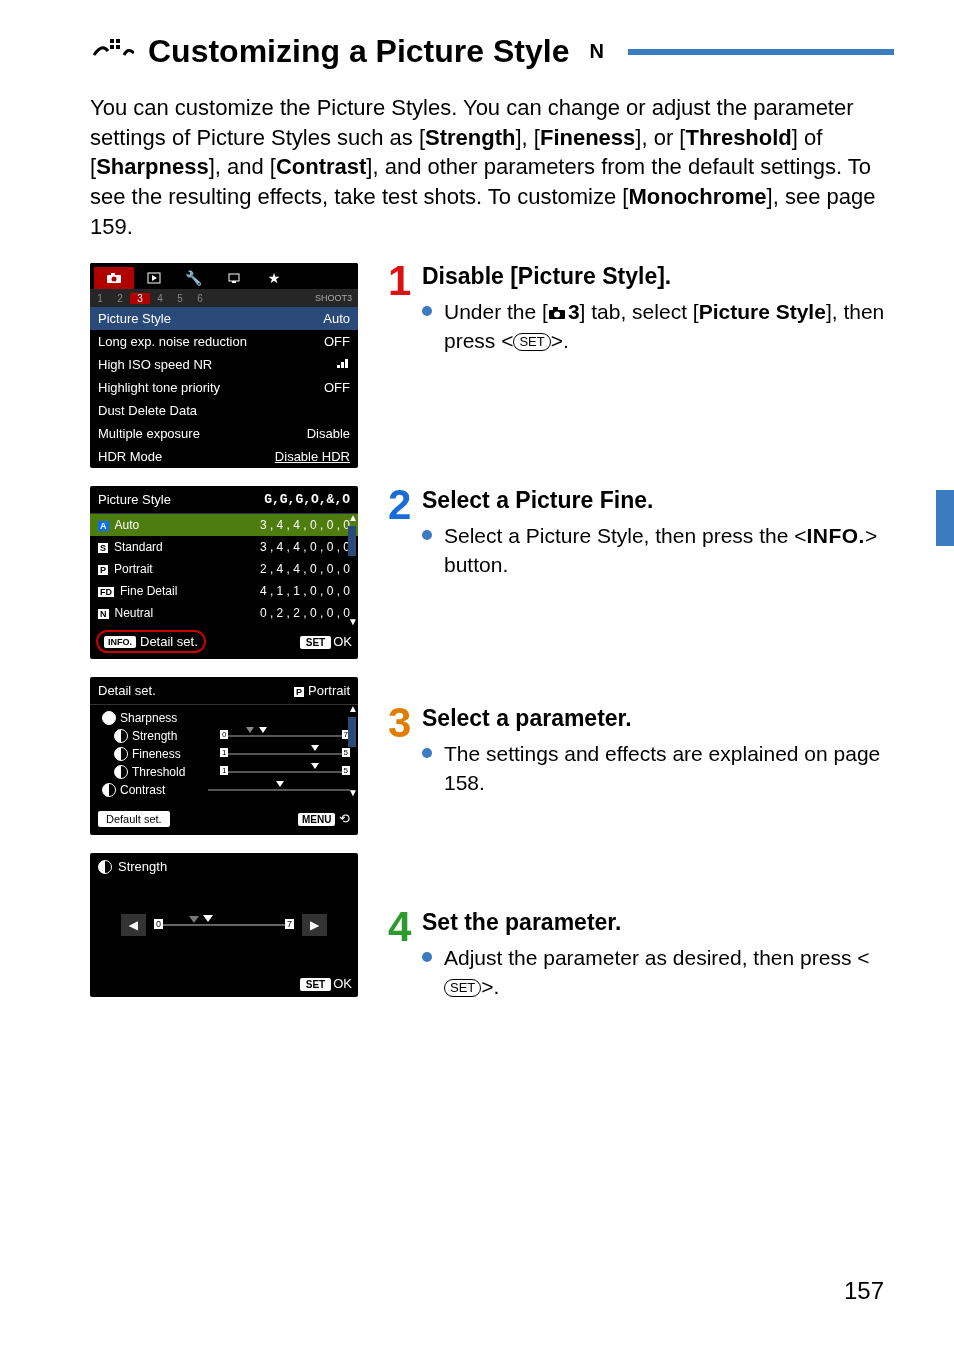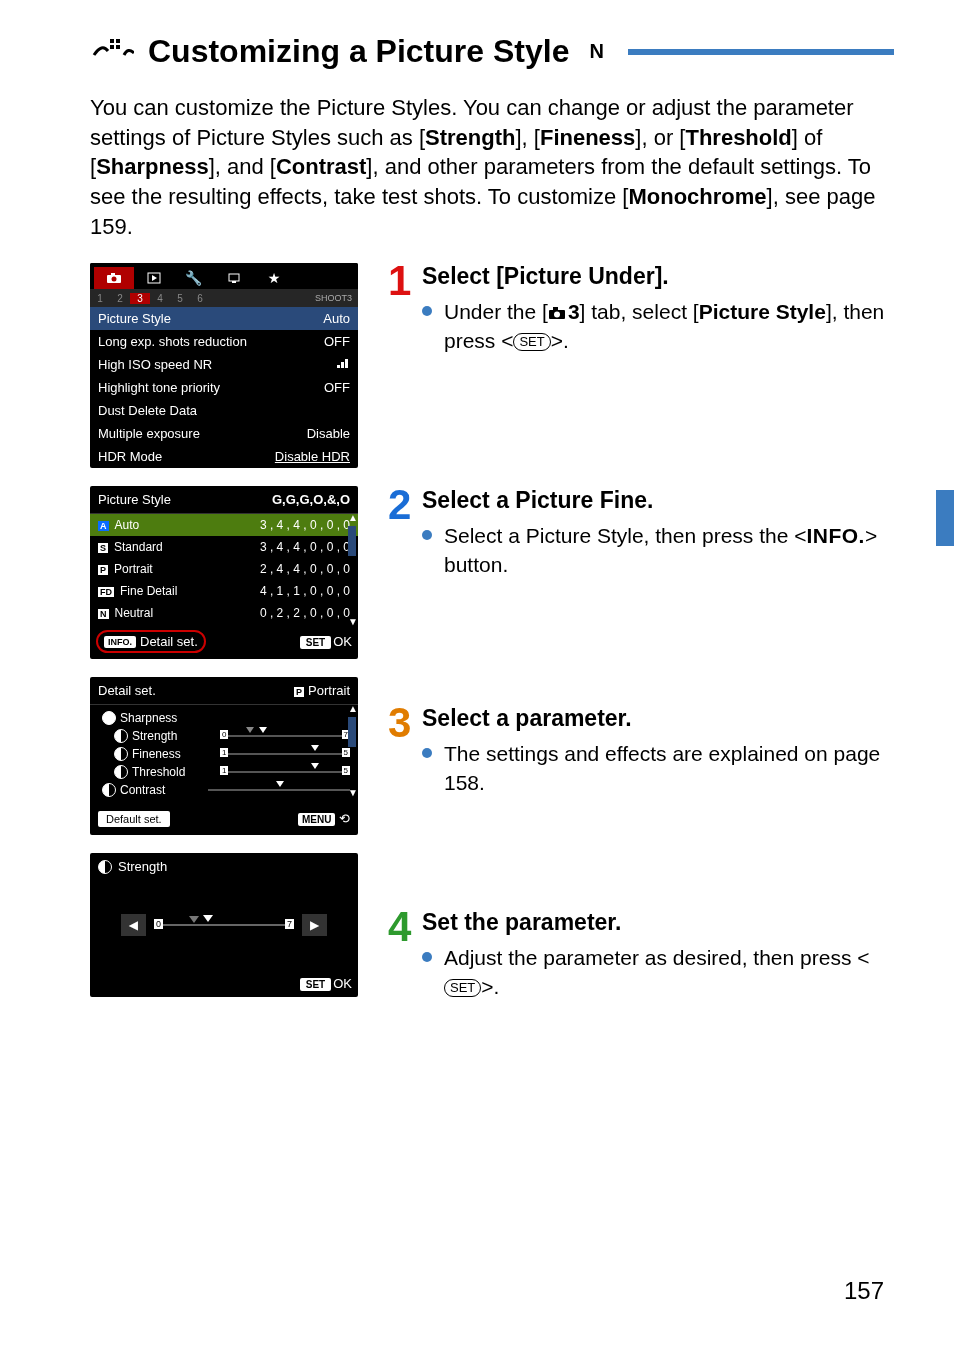--- a/index.html
+++ b/index.html
@@ -148,21 +148,21 @@
           <span class="n">4</span>
           <span class="n">5</span>
           <span class="n">6</span>
           <span class="shoot">SHOOT3</span>
         </div>
         <div class="s1-row sel">
             <span>Picture Style</span>
             <span>Auto</span>
           </div>
         <div class="s1-row">
-            <span>Long exp. shots reduction</span>
+            <span>Long exp. noise reduction</span>
             <span>OFF</span>
           </div>
         <div class="s1-row">
             <span>High ISO speed NR</span>
             <span><svg width="14" height="12" viewBox="0 0 14 12">
                 <rect x="1" y="8" width="3" height="3" fill="#fff"></rect>
                 <rect x="5" y="5" width="3" height="6" fill="#fff"></rect>
                 <rect x="9" y="2" width="3" height="9" fill="#fff"></rect>
               </svg></span>
           </div>
@@ -180,21 +180,21 @@
           </div>
         <div class="s1-row">
             <span>HDR Mode</span>
             <span><span style="text-decoration:underline">Disable HDR</span></span>
           </div>
       </div>
 
       <div class="screen" style="position:relative">
         <div class="s2-head">
             <span>Picture Style</span>
-            <span style="font-weight:bold;font-family:Liberation Sans, sans-serif">G,G,G,O,&amp;,O</span>
+            <span style="font-weight:bold;font-family:Liberation Mono, monospace">G,G,G,O,&amp;,O</span>
           </div>
         <div class="s2-row sel">
             <span><span class="tag">A</span><span>Auto</span></span>
             <span>3 , 4 , 4 , 0 , 0 , 0</span>
           </div>
         <div class="s2-row">
             <span><span class="tag">S</span><span>Standard</span></span>
             <span>3 , 4 , 4 , 0 , 0 , 0</span>
           </div>
         <div class="s2-row">
@@ -301,21 +301,21 @@
             <span><span class="btn-set">SET</span><span>OK</span></span>
           </div>
       </div>
 
     </div>
 
     <div class="right-col">
 
       <div class="step s1">
         <div class="step-num c1">1</div>
-        <h2>Select [Picture Under].</h2>
+        <h2>Disable [Picture Style].</h2>
         <ul>
             <li>
           <span>Under the [</span><span class="cam3">
                 <svg width="18" height="14" viewBox="0 0 18 14">
                   <rect x="1" y="4" width="16" height="9" rx="1" fill="#000"></rect>
                   <rect x="5" y="1" width="5" height="4" fill="#000"></rect>
                   <circle cx="9" cy="8.5" r="3" fill="#fff"></circle>
                 </svg>
                 <b> 3</b>
               </span><span>] tab, select [</span><b>Picture Style</b><span>], then press &lt;</span><span class="set-oval">SET</span><span>&gt;.</span>

